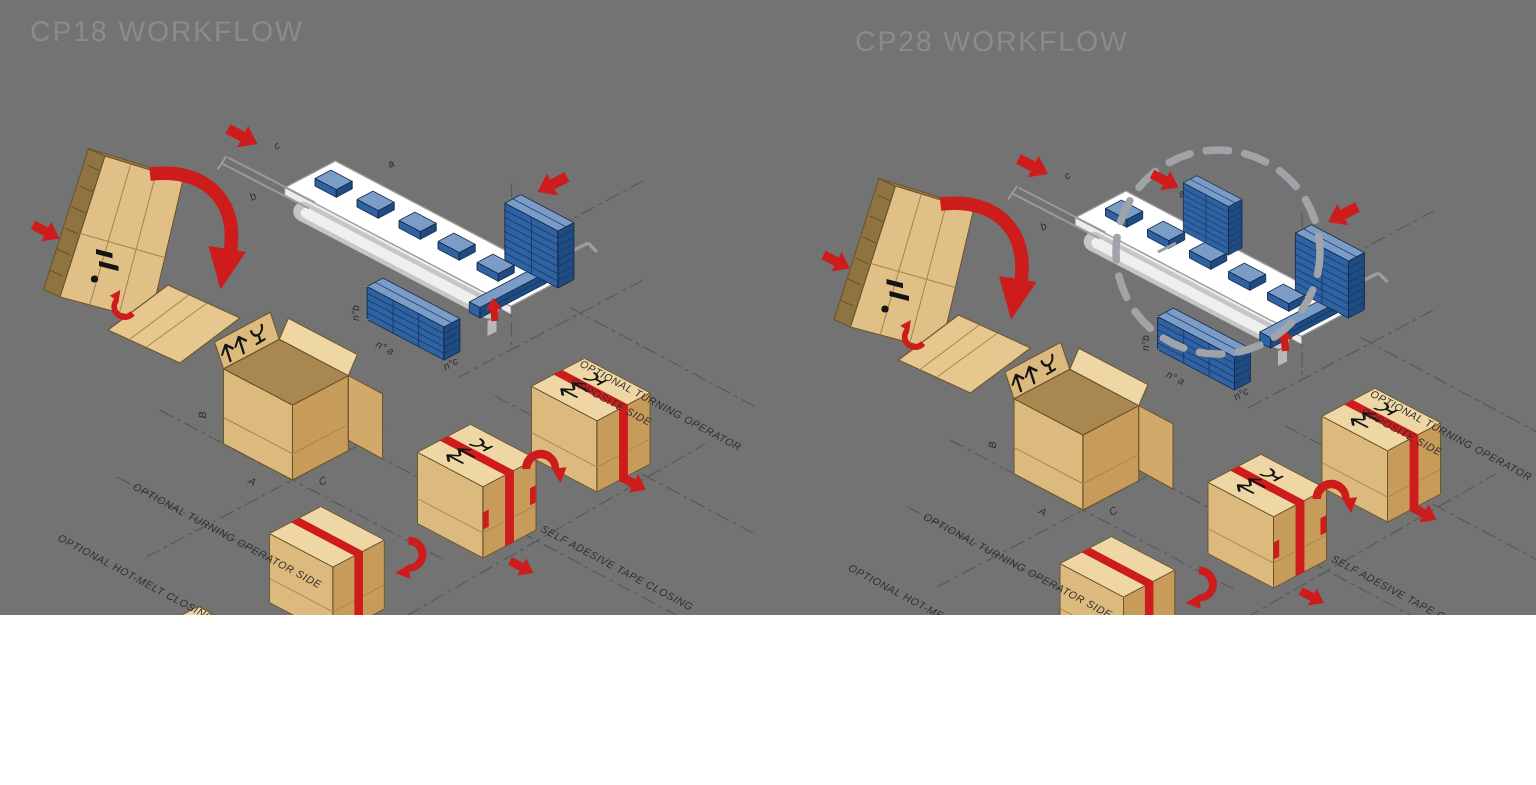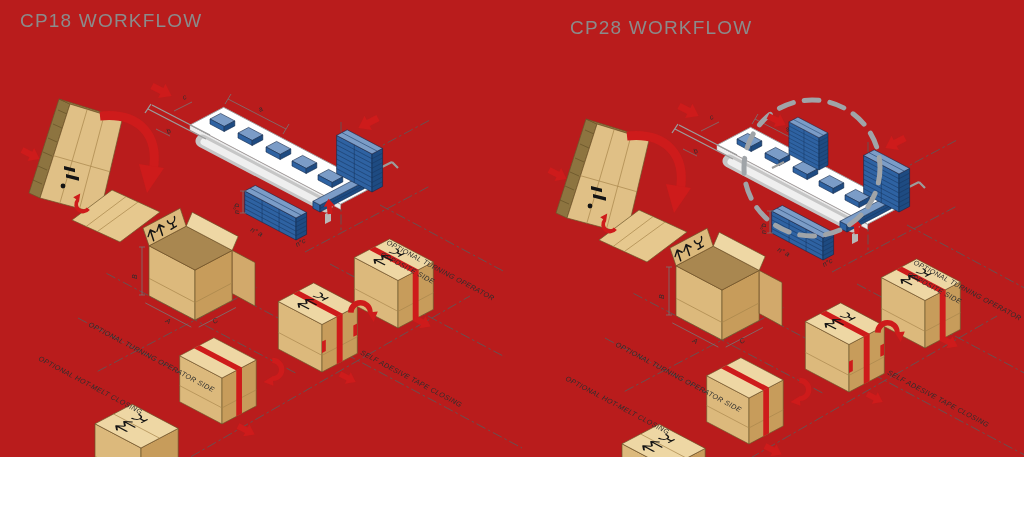--- a/index.html
+++ b/index.html
@@ -2,21 +2,21 @@
 <html style="--title: #8b8b8b; --red: #ce1b1b; --cardboard-top: #eed7a4; --cardboard-left: #dcb97c; --cardboard-right: #c79c5b; --blue-left: #2e62a2; --blue-right: #1e4b82; --blue-top: #7b9cc7; --line: #5a5a5a; --circle: #a0a4a8;"><head>
 <meta charset="utf-8">
 <style>
   :root{
     --title:#8b8b8b; --red:#ce1b1b;
     --cardboard-top:#eed7a4; --cardboard-left:#dcb97c; --cardboard-right:#c79c5b;
     --blue-left:#2e62a2; --blue-right:#1e4b82; --blue-top:#7b9cc7;
     --line:#5a5a5a; --circle:#a0a4a8;
   }
   html,body{margin:0;padding:0;background:#fff;}
-  .stage{position:relative;width:1024px;height:457px;background:#b91c1c;overflow:hidden;}
+  .stage{position:relative;width:1024px;height:410px;background:#737373;overflow:hidden;}
   svg{display:block}
   .title{font-family:"Liberation Sans",sans-serif;font-size:19px;fill:var(--title);letter-spacing:1.2px;}
   .lbl{font-family:"Liberation Sans","DejaVu Sans",sans-serif;font-style:italic;font-size:7px;fill:#2e2e2e;}
   .lane{font-family:"Liberation Sans","DejaVu Sans",sans-serif;font-style:italic;font-size:7px;letter-spacing:.45px;fill:#2e2e2e;}
   .f-t{fill:var(--cardboard-top)} .f-l{fill:var(--cardboard-left)} .f-r{fill:var(--cardboard-right)}
   .edge{stroke:#6b552a;stroke-width:.7;stroke-linejoin:round}
   .crease{stroke:#a8854b;stroke-width:.7;fill:none}
   .b-l{fill:var(--blue-left)} .b-r{fill:var(--blue-right)} .b-t{fill:var(--blue-top)}
   .b-edge{stroke:#12294a;stroke-width:.6;stroke-linejoin:round}
   .b-line{stroke:#16355f;stroke-width:.55;fill:none}

